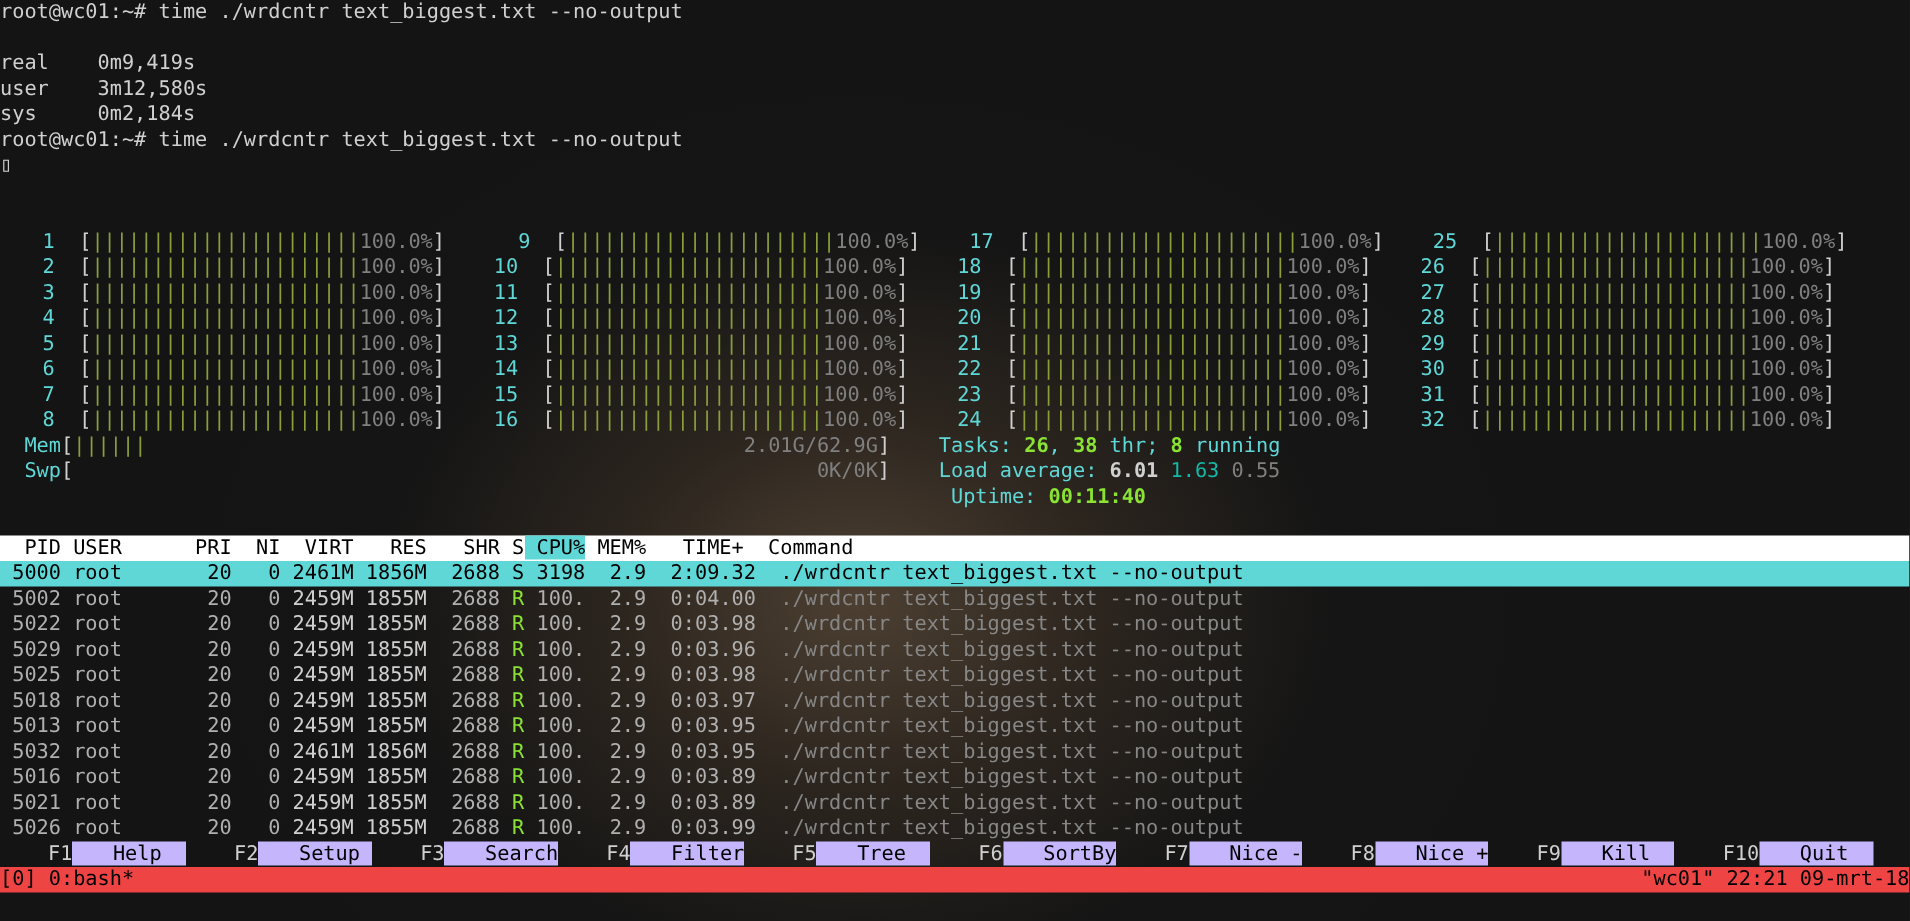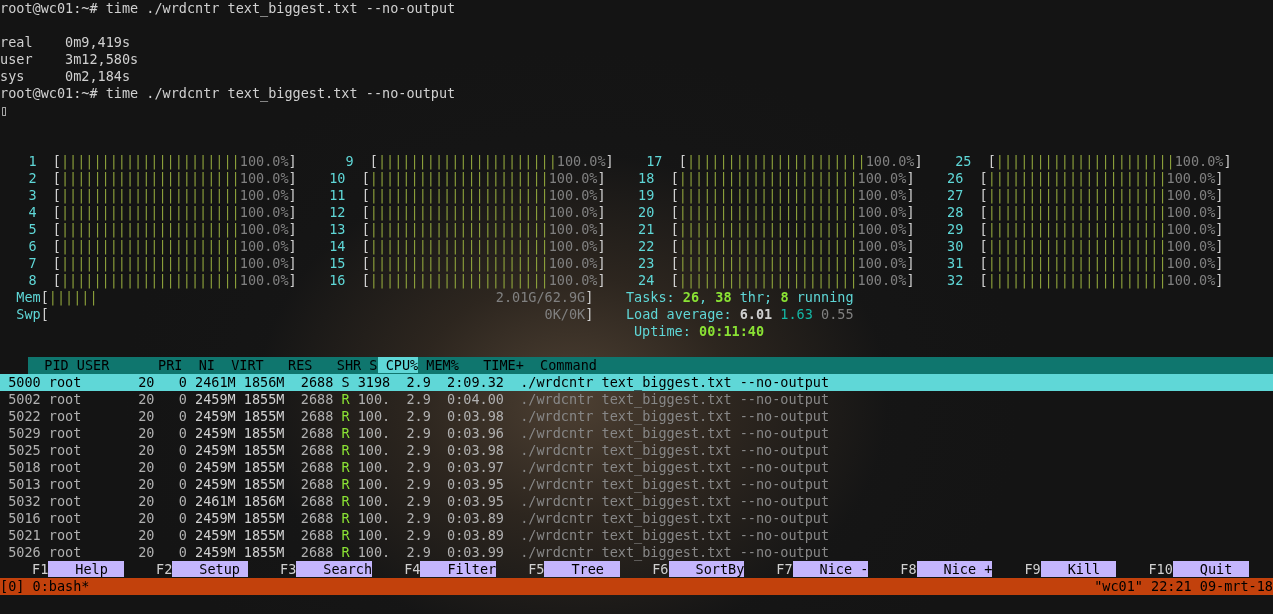--- a/index.html
+++ b/index.html
@@ -26,34 +26,34 @@
   .white { color: #d0d0d0; }
   .green { color: #8ae234; }
   .yellow { color: #14b8a6; }
   .gray { color: #808080; }
 
   .section-gap { height: 17px; }
 
   .meters { padding-left: 4px; margin-top: 34px;}
   .bar-fill { color: #8a9e3a; }
 
-  .header-row { background: #0f766e; color: #000; white-space: pre; margin-left: 28px; }
+  .header-row { background: #ffffff; color: #000; white-space: pre; }
   .header-row .sort { background: #5fd7d7; color:#000;}
   .row { white-space: pre; }
   .row .virt, .row .res { color: #d0d0d0; text-align: right; }
   .row .state { color: #8ae234; }
   .row .cmd { color: #878787; }
   .row.sel { background: #5fd7d7; color: #000; }
   .row.sel .cmd, .row.sel .state, .row.sel .virt, .row.sel .res { color:#000; }
 
   .fkeys { white-space: pre; }
   .fkeys .f { color: #d0d0d0; margin-left: 32px; }
   .fkeys .lbl { background: #c4b5fd; color: #000; padding-left: 27px; }
 
-  .status { background: #c2410c; color: #000; white-space: pre; display:flex; justify-content:space-between;}
+  .status { background: #ef4444; color: #000; white-space: pre; display:flex; justify-content:space-between;}
 </style>
 </head>
 <body>
 <div class="bg-image"></div>
 
 <div class="term">
 
   <div class="line"><span class="white">root@wc01:~# </span><span class="white">time ./wrdcntr text_biggest.txt --no-output</span></div>
   <div class="section-gap"></div>
   <div class="line white"><span>real</span>    <span>0m9,419s</span></div>

